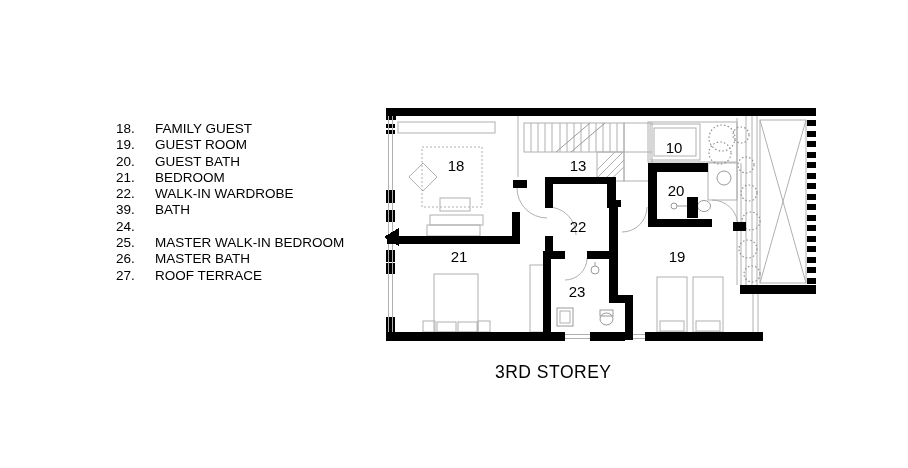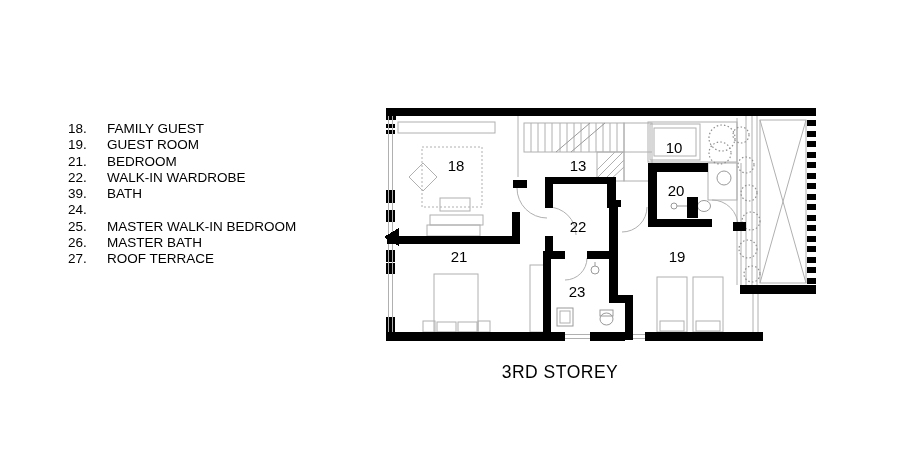--- a/index.html
+++ b/index.html
@@ -2,24 +2,24 @@
 <html><head>
 <meta charset="utf-8">
 <style>
   html,body{margin:0;padding:0;background:#fff;}
   body{width:908px;height:468px;position:relative;overflow:hidden;
        font-family:"Liberation Sans",sans-serif;color:#000;}
   .stage{position:absolute;inset:0;}
   
   .legend{position:absolute;left:68px;top:121px;font-size:13.5px;line-height:16.3px;
           white-space:nowrap;}
-  .legend-row{display:flex;}
+  .legend-row{display:flex;margin-left:48px;}
   .legend-num{width:39px;flex:0 0 39px;}
   
-  .plan-title{position:absolute;left:495px;top:362px;width:130px;text-align:center;
+  .plan-title{position:absolute;left:495px;top:362px;width:130px;
               font-size:17.5px;letter-spacing:0.5px;}
   svg{position:absolute;left:0;top:0;}
   .wall{fill:#000;}
   .thin{stroke:#b0b0b0;stroke-width:1;fill:none;}
   .thin2{stroke:#9a9a9a;stroke-width:1;fill:none;}
   .dashedrect{stroke:#b0b0b0;stroke-width:1;fill:none;stroke-dasharray:2 2;}
   .tree{stroke:#8f8f8f;stroke-width:1.2;fill:none;stroke-dasharray:1.5 2.2;}
   .roomnum{font-family:"Liberation Sans",sans-serif;font-size:15px;fill:#000;
            text-anchor:middle;}
 </style>
@@ -29,20 +29,24 @@
 <div class="stage">
 
   <div class="legend">
     <div class="legend-row">
         <span class="legend-num">18.</span>
         <span>FAMILY GUEST</span>
       </div>
     <div class="legend-row">
         <span class="legend-num">19.</span>
         <span>GUEST ROOM</span>
+      </div>
+    <div class="legend-row">
+        <span class="legend-num">20.</span>
+        <span>GUEST BATH</span>
       </div>
     <div class="legend-row">
         <span class="legend-num">21.</span>
         <span>BEDROOM</span>
       </div>
     <div class="legend-row">
         <span class="legend-num">22.</span>
         <span>WALK-IN WARDROBE</span>
       </div>
     <div class="legend-row">

